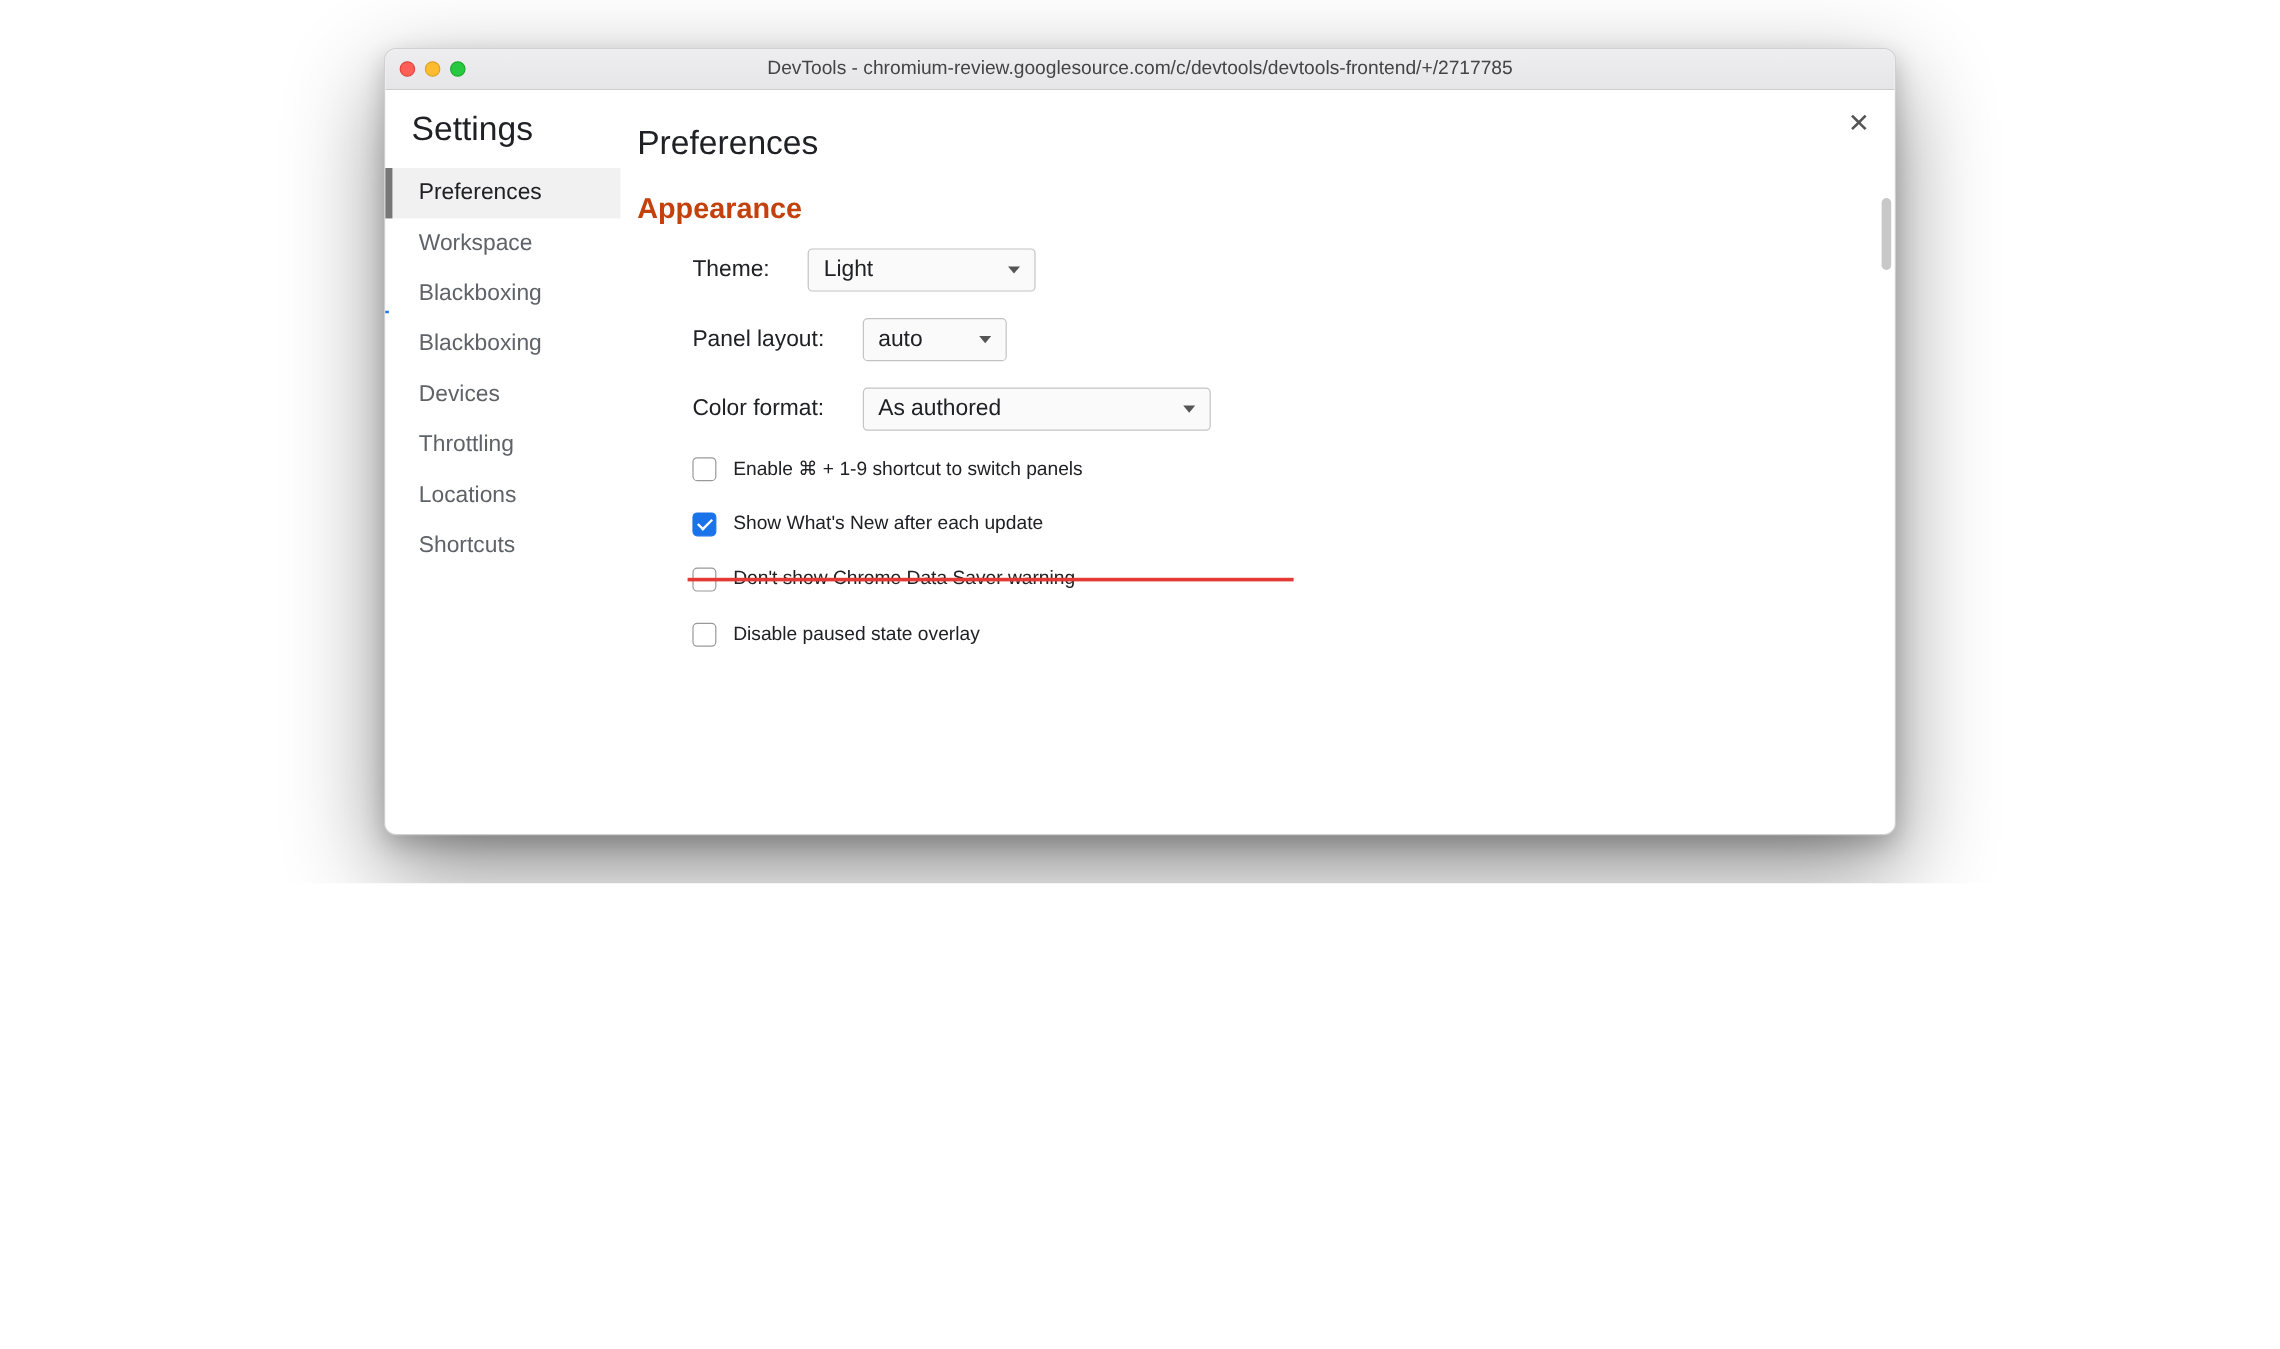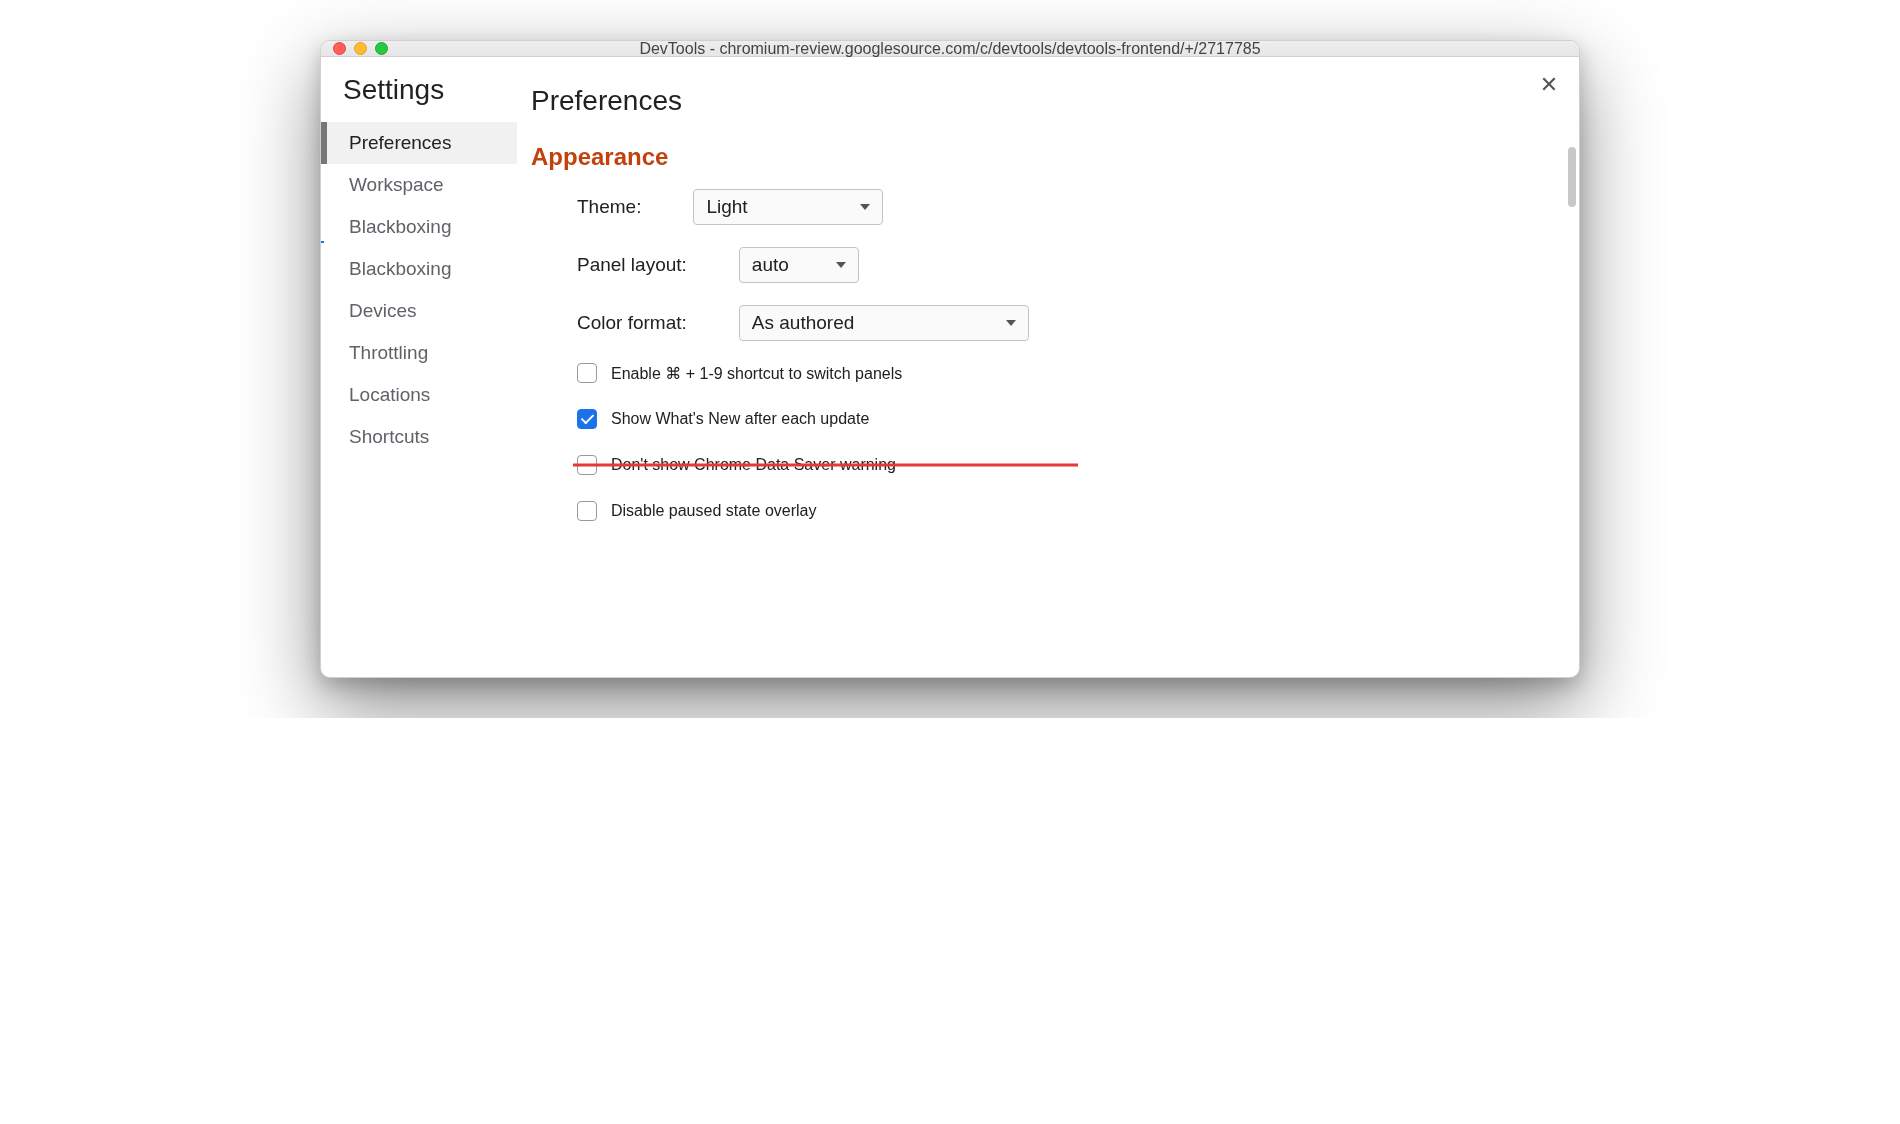--- a/index.html
+++ b/index.html
@@ -13,21 +13,21 @@
     }
     .window {
       width: 1260px;
       background: #fff;
       border-radius: 10px;
       box-shadow: 0 30px 80px rgba(0,0,0,0.45), 0 8px 20px rgba(0,0,0,0.2);
       overflow: hidden;
       border: 1px solid #d0d0d0;
     }
     .titlebar {
-      height: 16px;
+      height: 34px;
       background: linear-gradient(#eeeef0,#e6e6e8);
       border-bottom: 1px solid #cfcfd3;
       display: flex;
       align-items: center;
       padding: 0 12px;
       position: relative;
     }
     .traffic-lights { display: flex; gap: 8px; }
     .traffic-lights span {
       width: 13px; height: 13px; border-radius: 50%;
@@ -108,36 +108,36 @@
       color: #c2410c;
       margin-bottom: 18px;
       margin-left: -46px;
     }
     .row {
       display: flex;
       align-items: center;
       margin-bottom: 22px;
       font-size: 19px;
       color: #202124;
-      gap: 36px;
     }
     .row label.field-label {
       margin-right: 16px;
     }
     .select {
       border: 1px solid #c3c3c3;
       background: #fafafa;
       border-radius: 4px;
       padding: 6px 52px 6px 12px;
       font-size: 19px;
       color: #202124;
       position: relative;
       cursor: pointer;
       display: inline-flex;
       align-items: flex-end;
+      margin-left: 16px;
     }
     .select .caret {
       position: absolute;
       right: 12px;
       top: 50%;
       transform: translateY(-50%);
       width: 0; height: 0;
       border-left: 5px solid transparent;
       border-right: 5px solid transparent;
       border-top: 6px solid #555;

